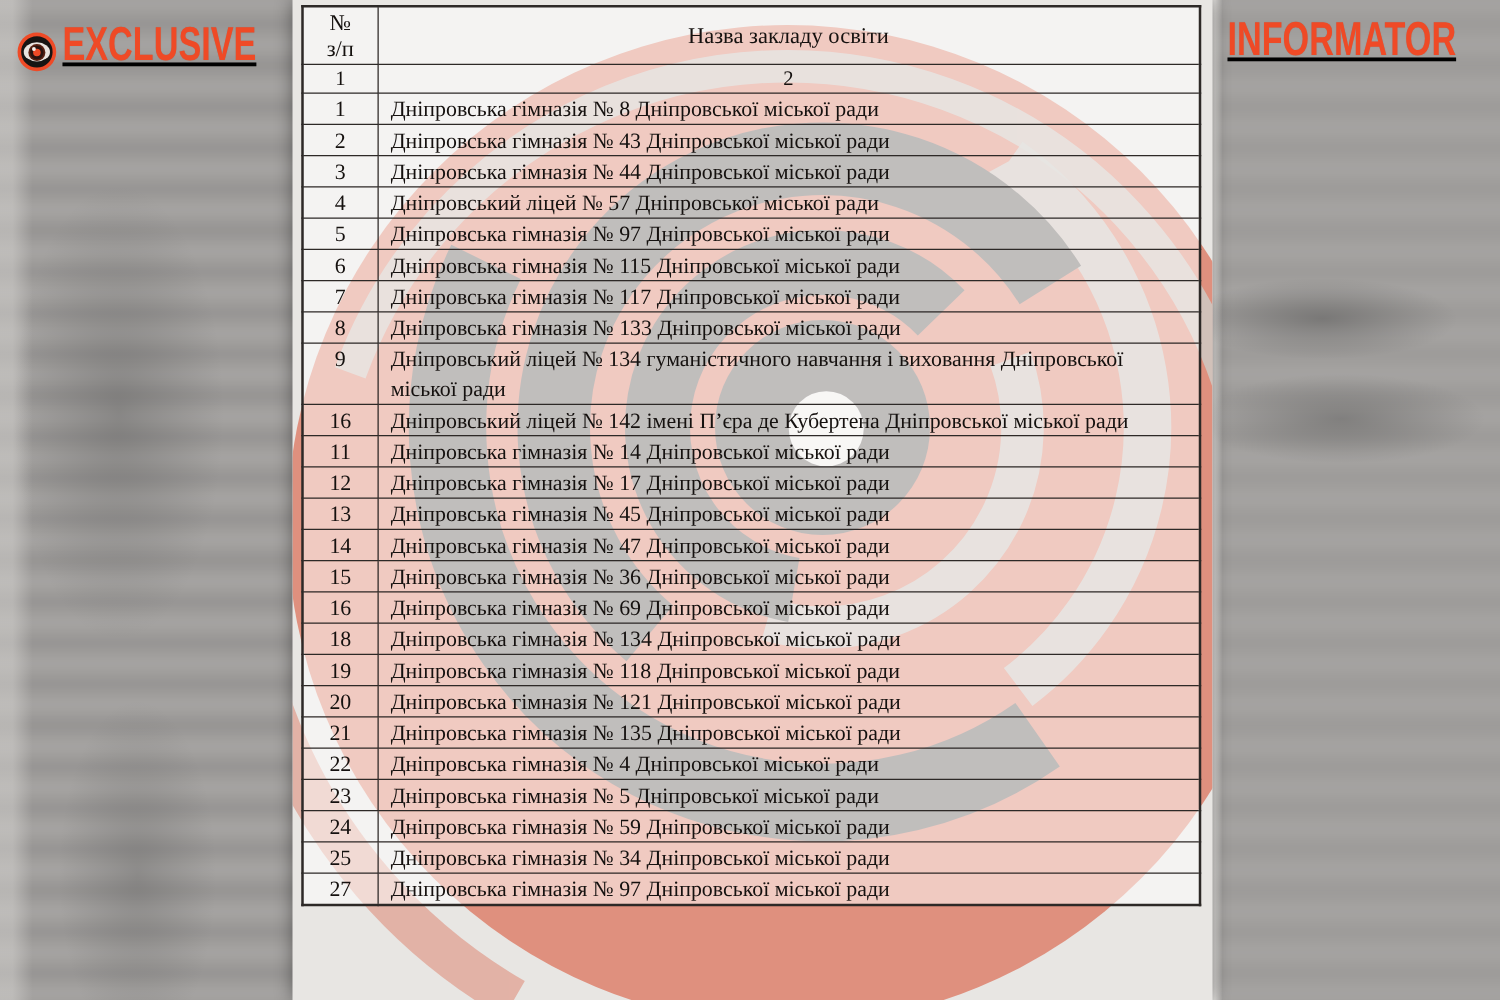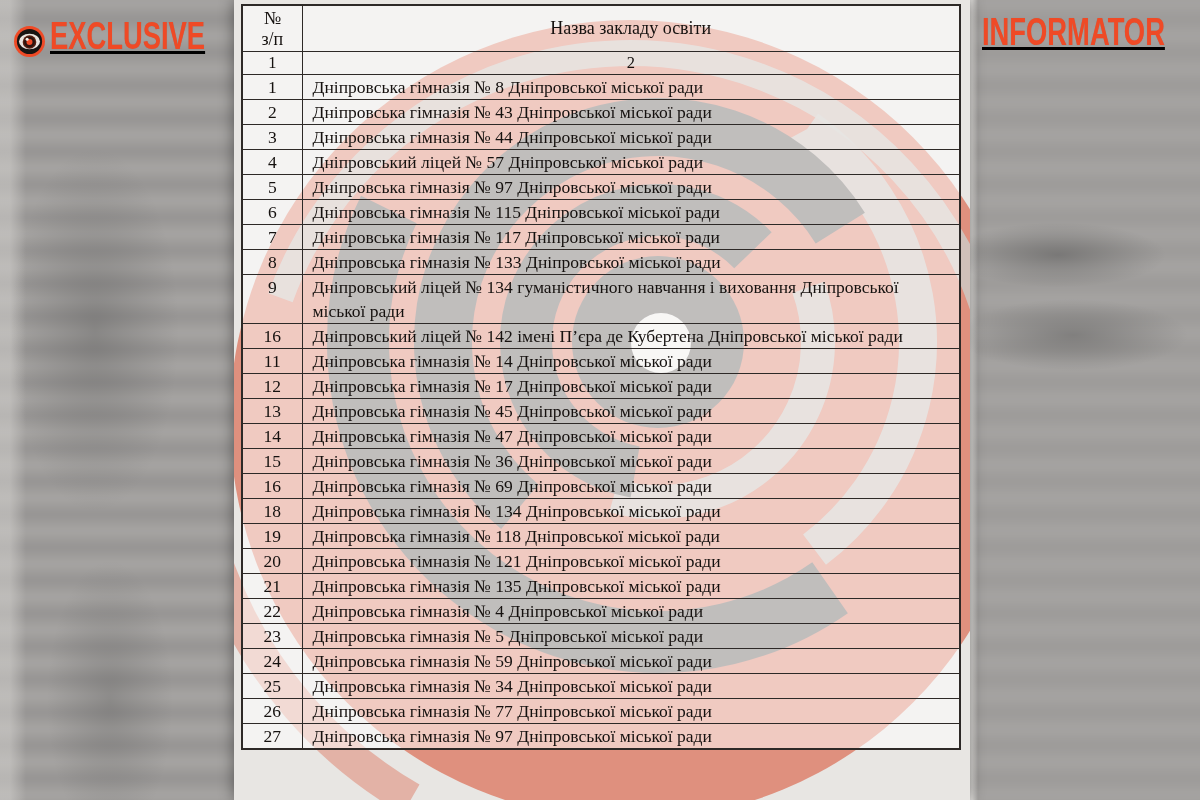--- a/index.html
+++ b/index.html
@@ -248,22 +248,18 @@
   </tr>
         <tr>
     <td class="cell-num">24</td>
     <td class="cell-name">Дніпровська гімназія № 59 Дніпровської міської ради</td>
   </tr>
         <tr>
     <td class="cell-num">25</td>
     <td class="cell-name">Дніпровська гімназія № 34 Дніпровської міської ради</td>
   </tr>
         <tr>
-    <td class="cell-num">26</td>
-    <td class="cell-name">Дніпровська гімназія № 77 Дніпровської міської ради</td>
-  </tr>
-        <tr>
     <td class="cell-num">27</td>
     <td class="cell-name">Дніпровська гімназія № 97 Дніпровської міської ради</td>
   </tr>
       </tbody>
   </table>
 </div>
 
 </body></html>

